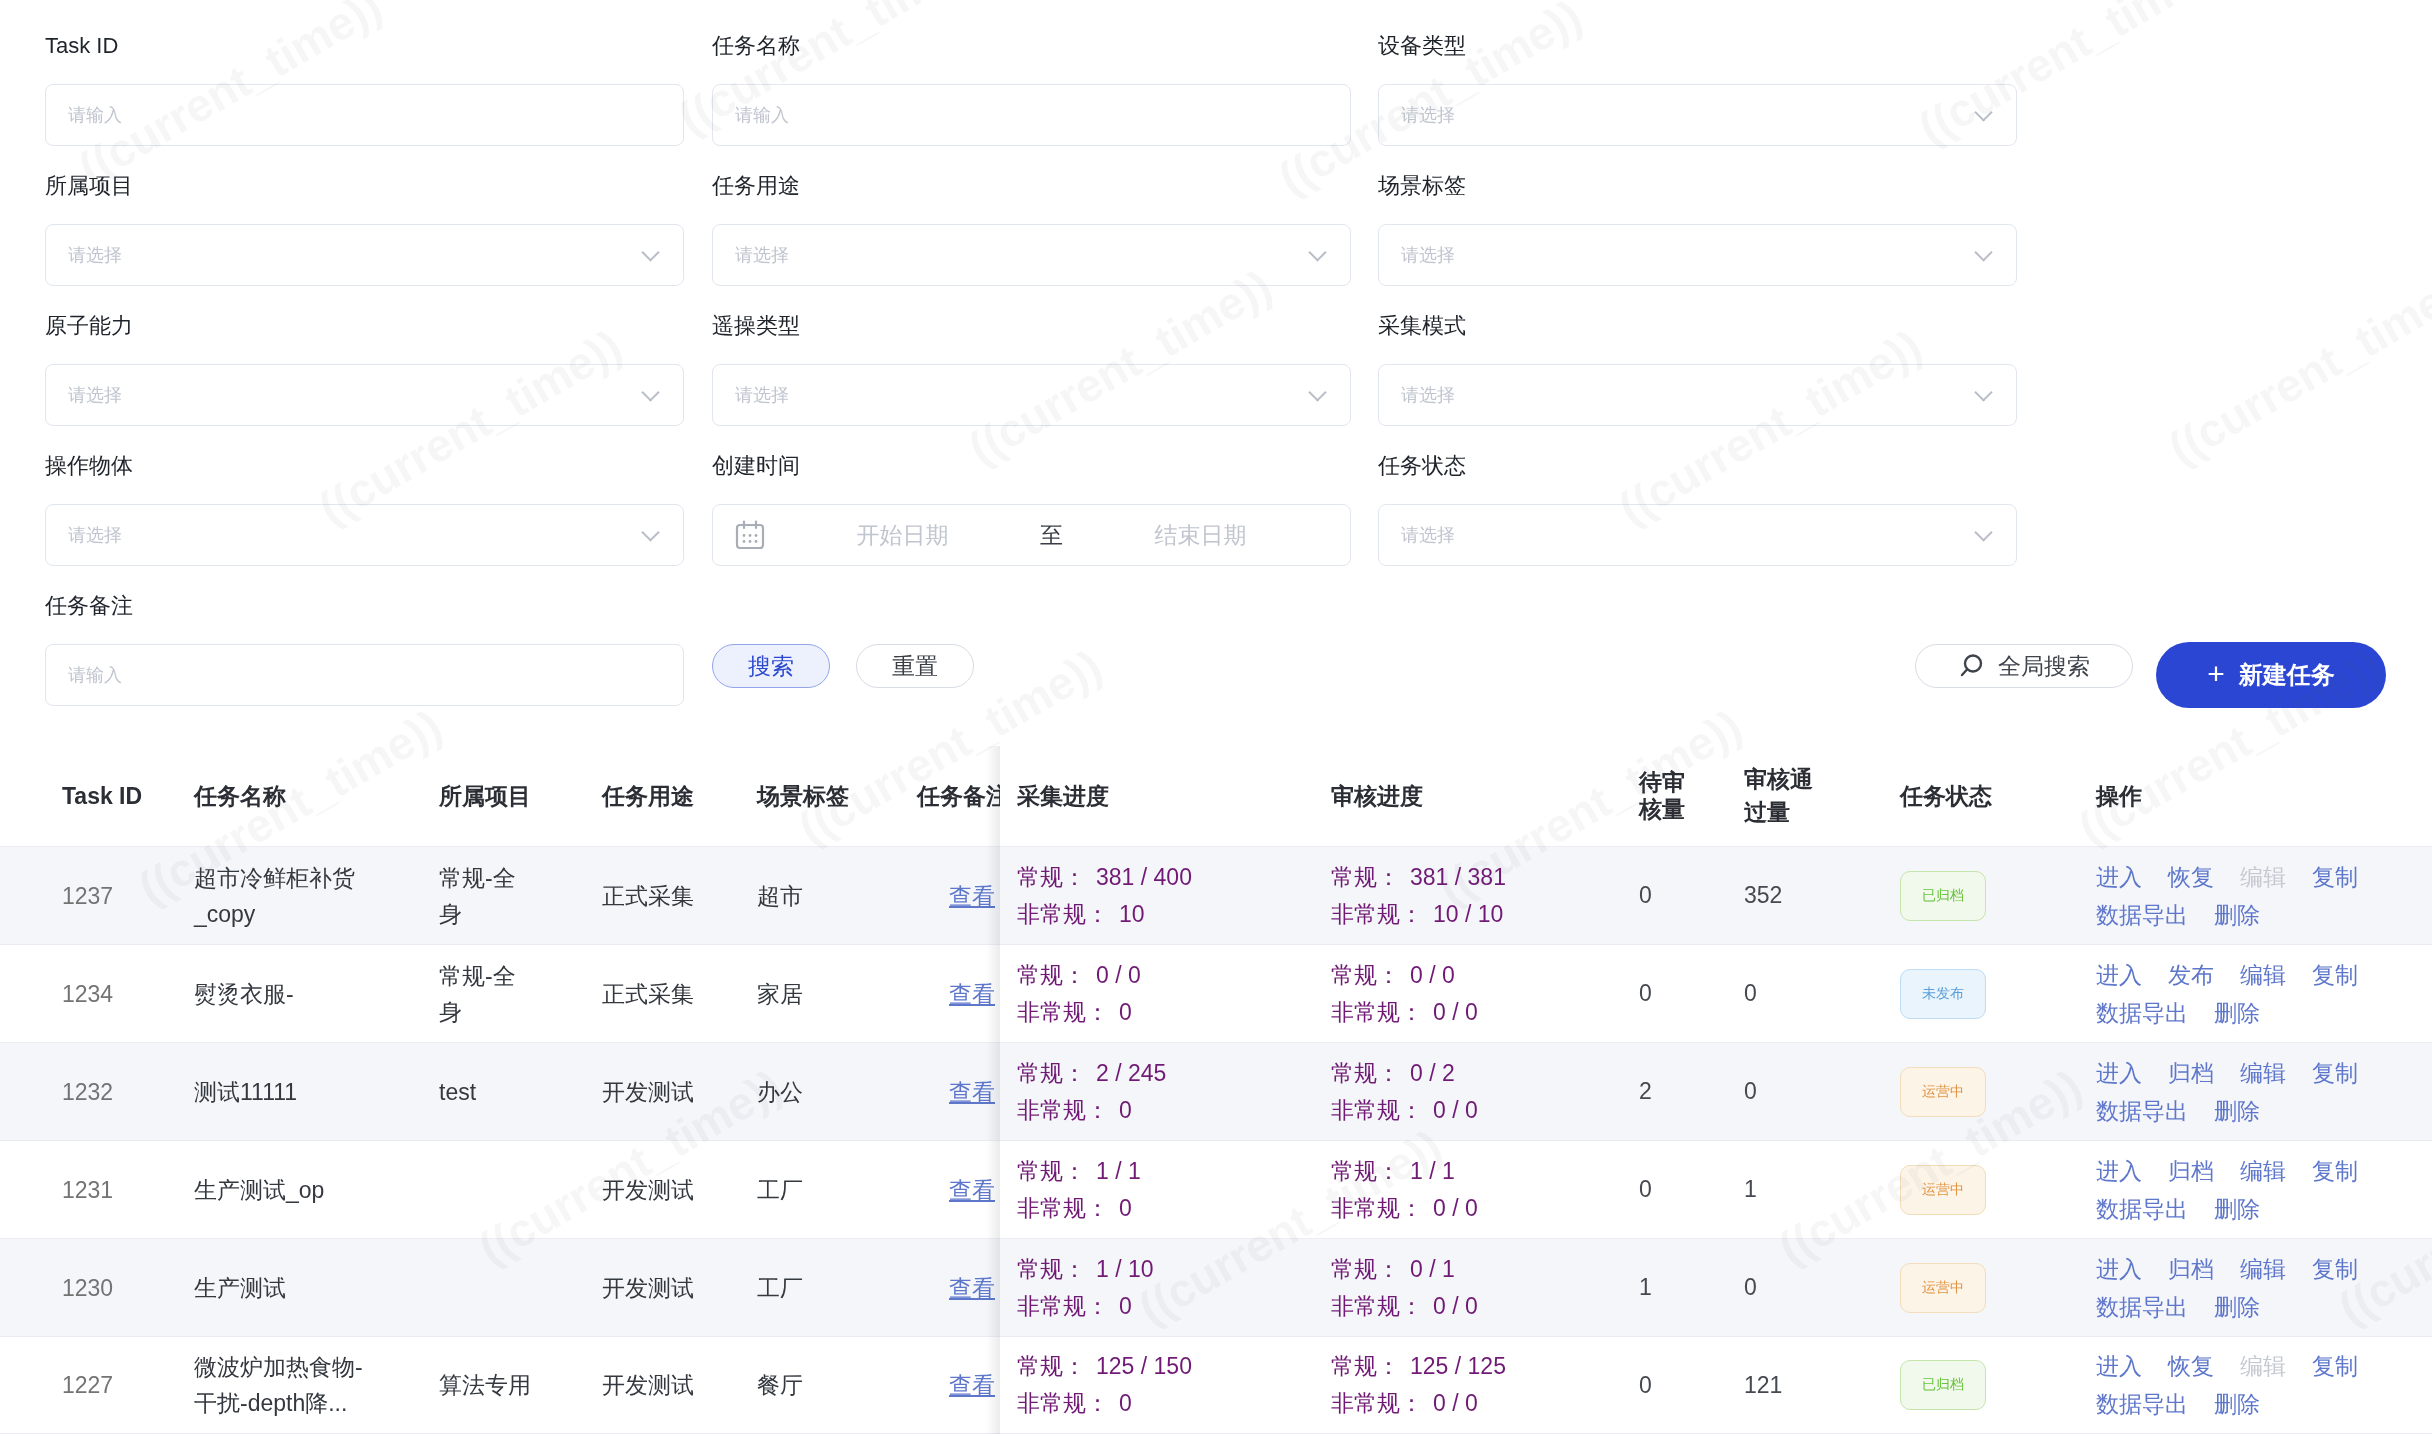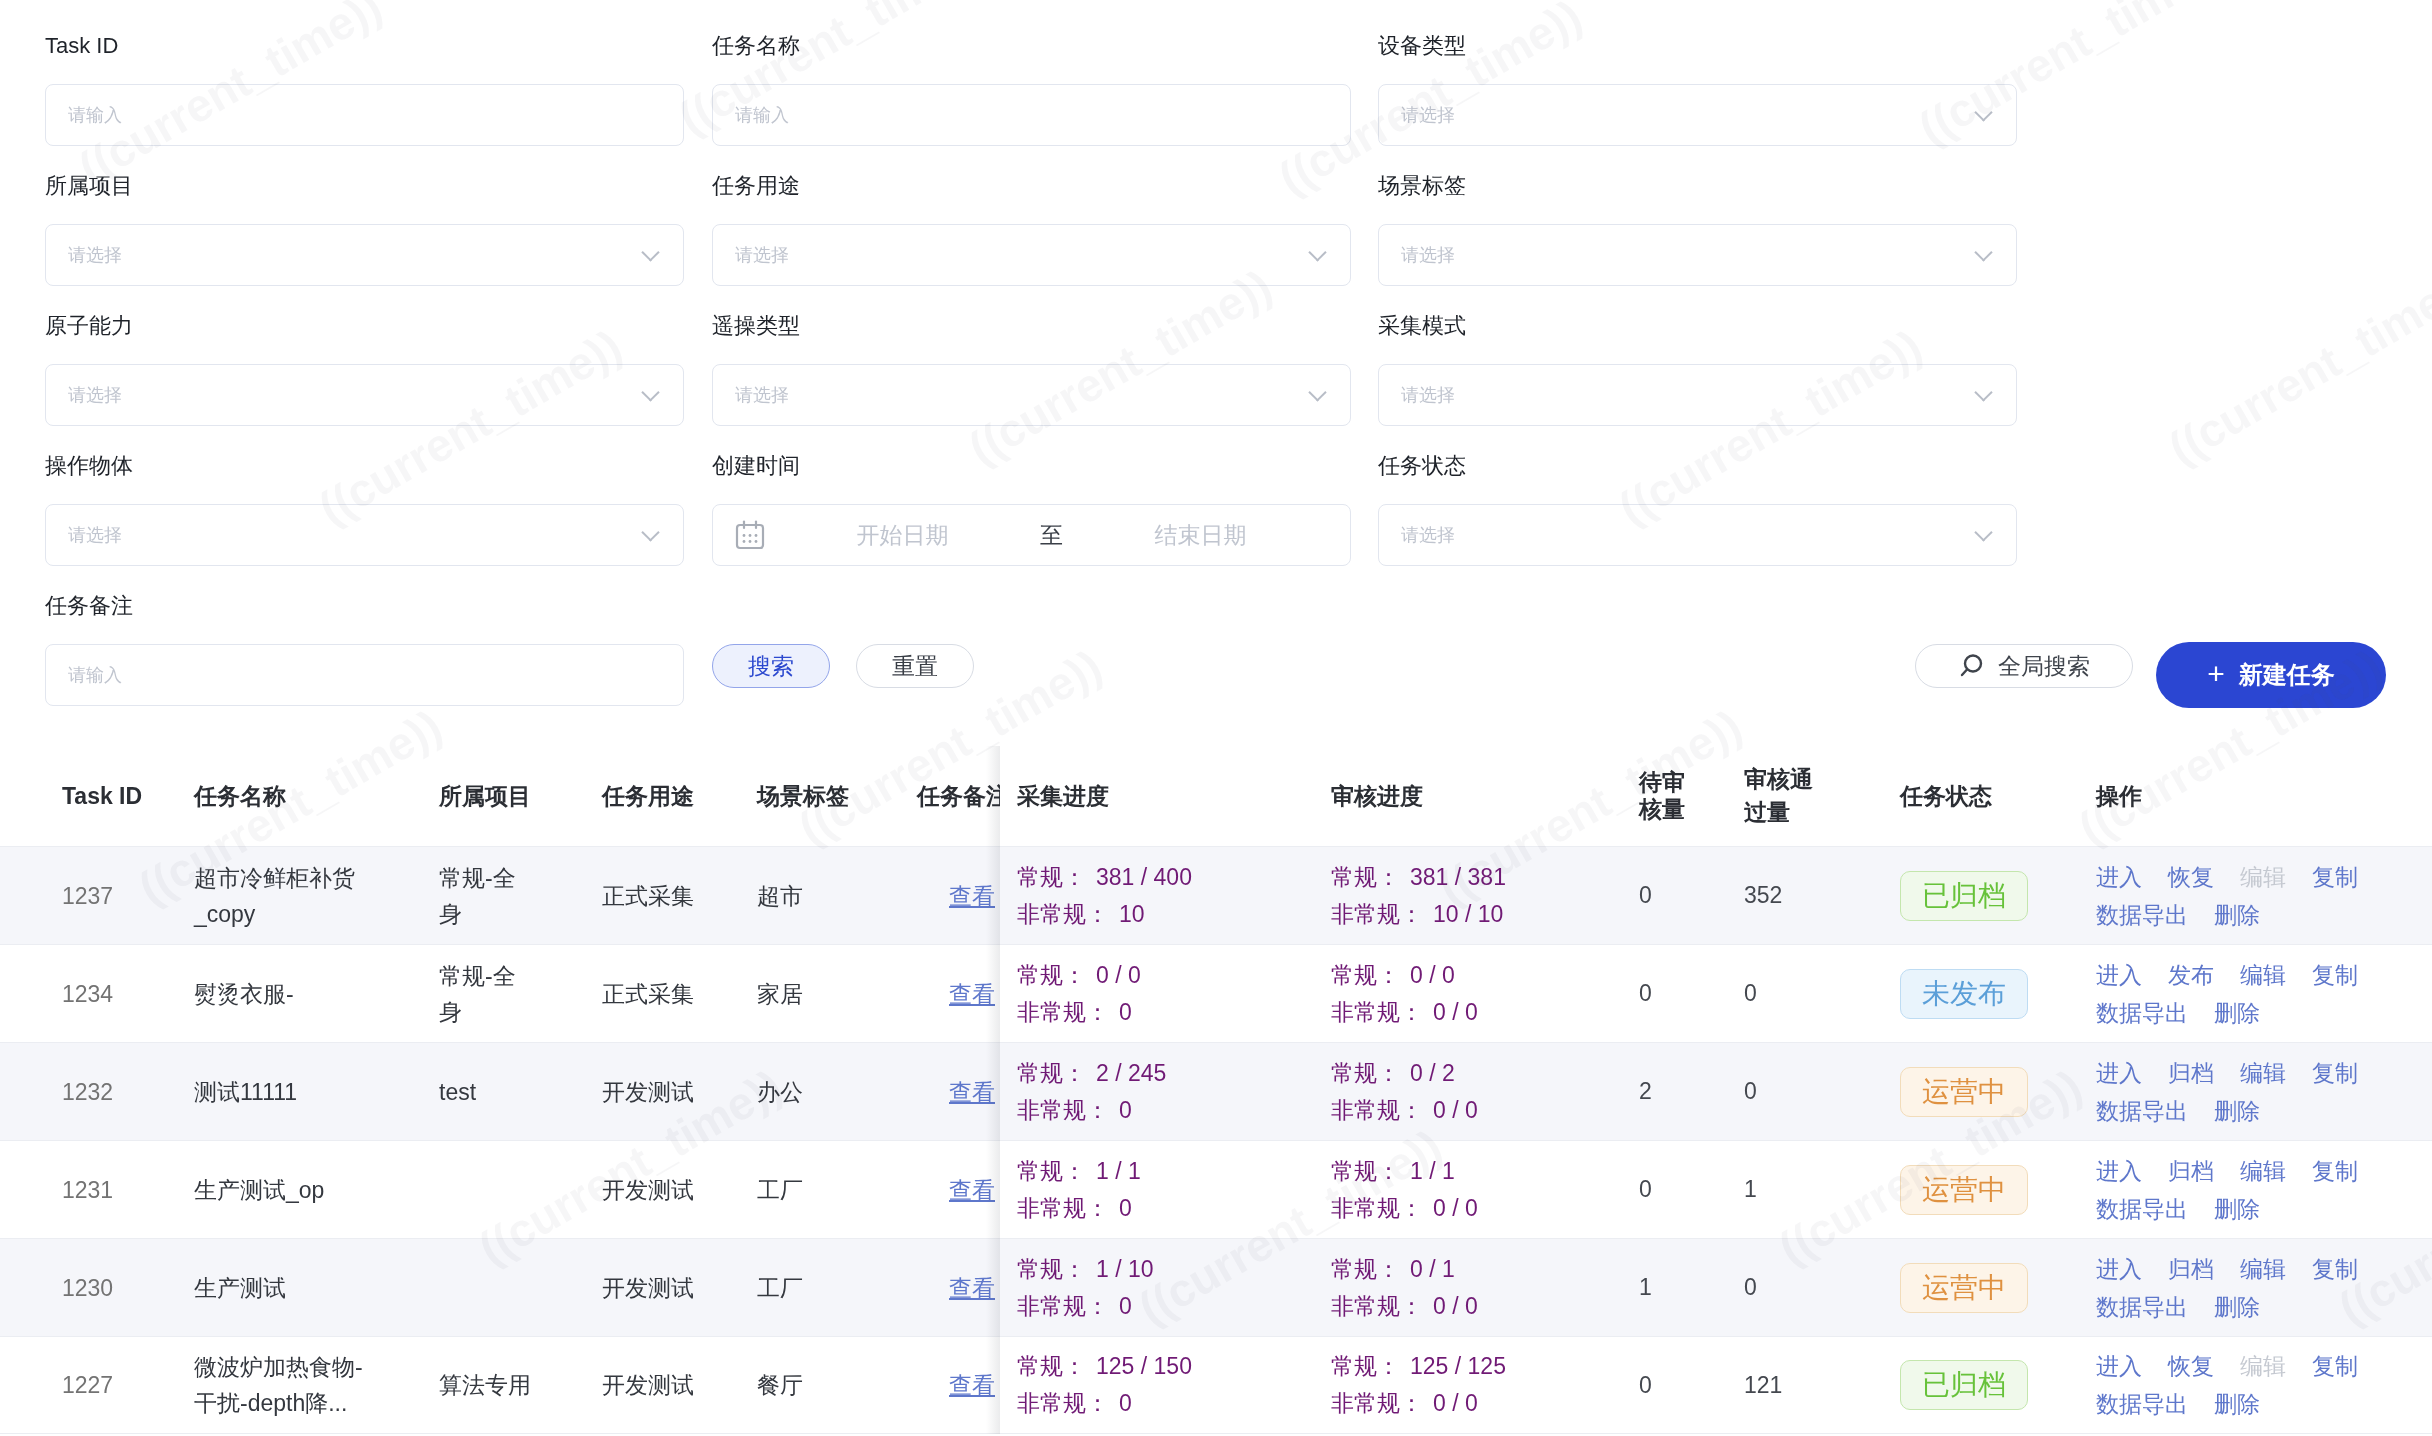--- a/index.html
+++ b/index.html
@@ -84,21 +84,21 @@
          line-height:36px; align-content:center; }
   .thead .fc3,.thead .fc4 { color:#2b2e34; }
   .hwrap3 { display:inline-block; max-width:50px; line-height:27px; }
   .hwrap4 { display:inline-block; max-width:74px; line-height:33px; }
   .prog { font-size:23px; color:#701a75; line-height:37px; }
   .prog .pv { margin-left:10px; }
   .act { color:#5e77cb; cursor:pointer; }
   .act.disabled { color:#c5c9d1; cursor:default; }
 
   .badge { display:inline-block; height:50px; line-height:47px; padding:0 21px;
-           border-radius:10px; font-size:28px; border:1.5px solid; }
+           border-radius:10px; font-size:14px; border:1.5px solid; }
   .badge-green  { color:#67c23a; background:#f0f9eb; border-color:#c4e6ad; }
   .badge-blue   { color:#5b9fd8; background:#e9f4fc; border-color:#bedcf3; }
   .badge-orange { color:#df9140; background:#fdf4e8; border-color:#f2dcba; }
 
   .panel-shadow { position:absolute; left:986px; top:0; height:100%; width:14px; z-index:3;
                   background:linear-gradient(to left, rgba(30,36,50,0.09), rgba(30,36,50,0));
                   pointer-events:none; }
 </style>
 </head>
 <body>

